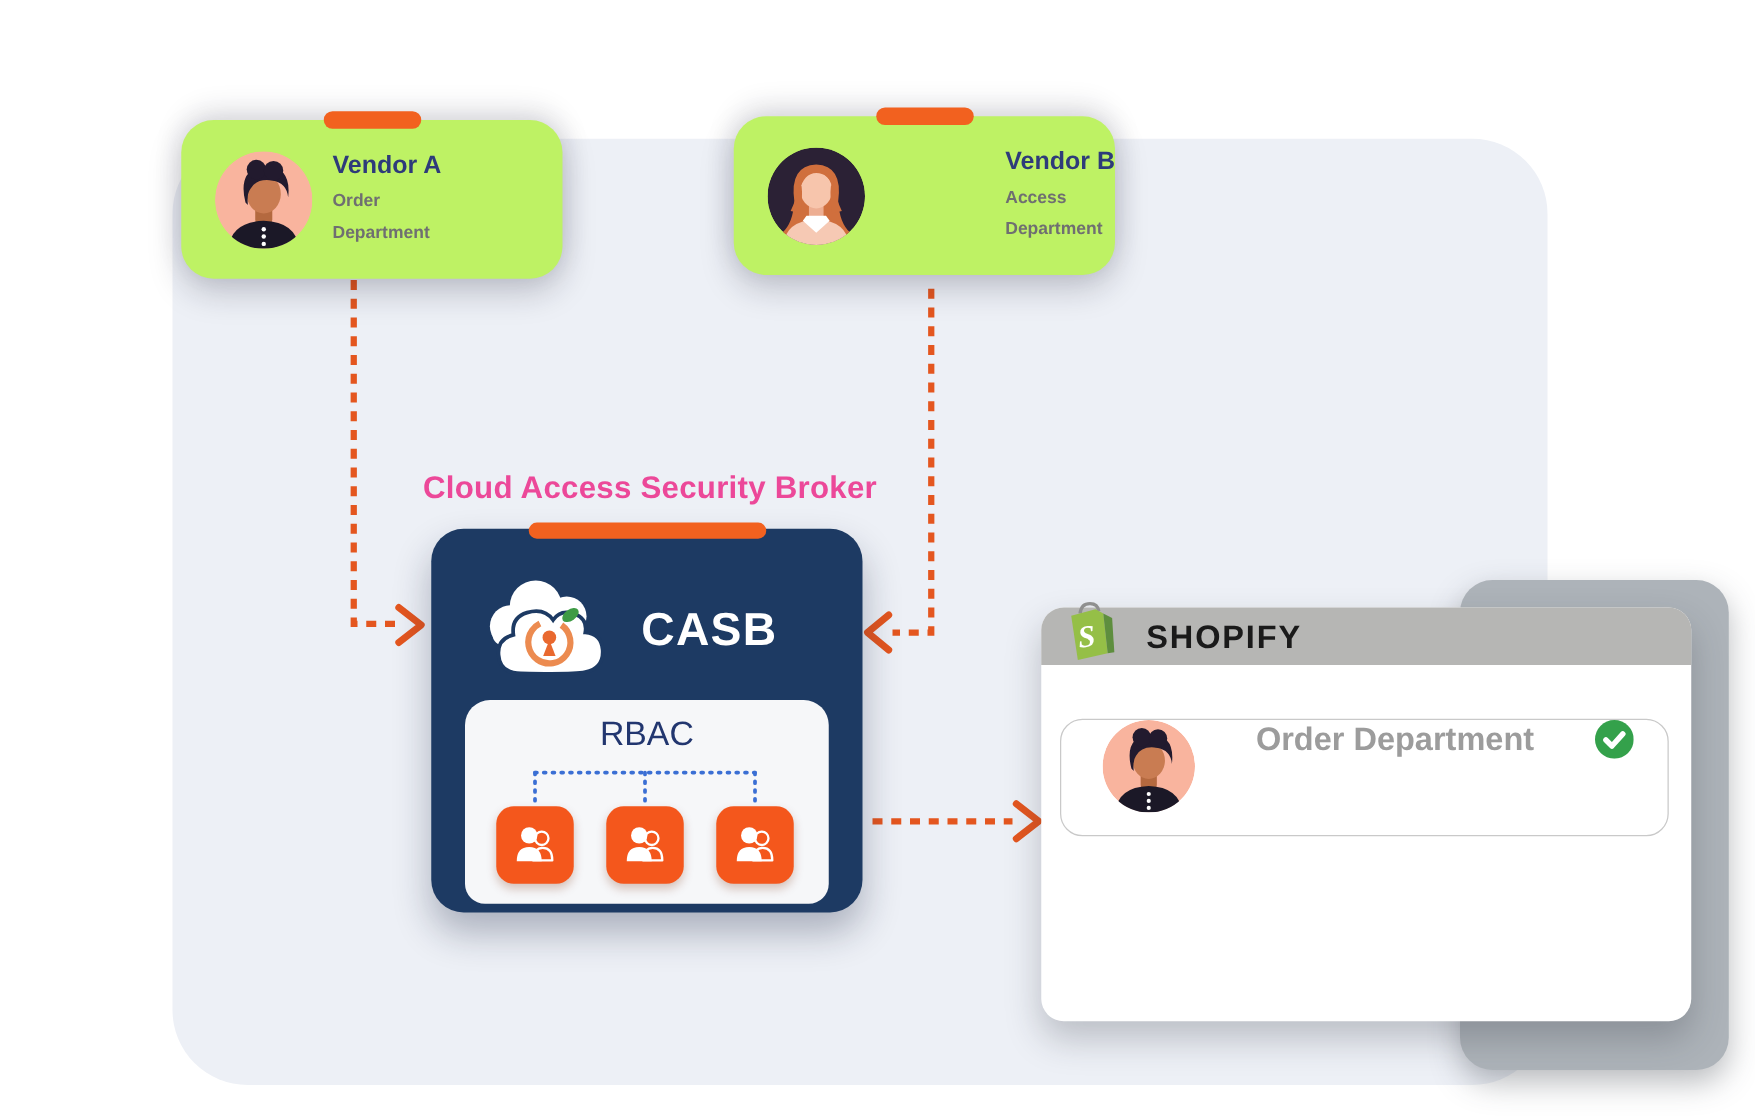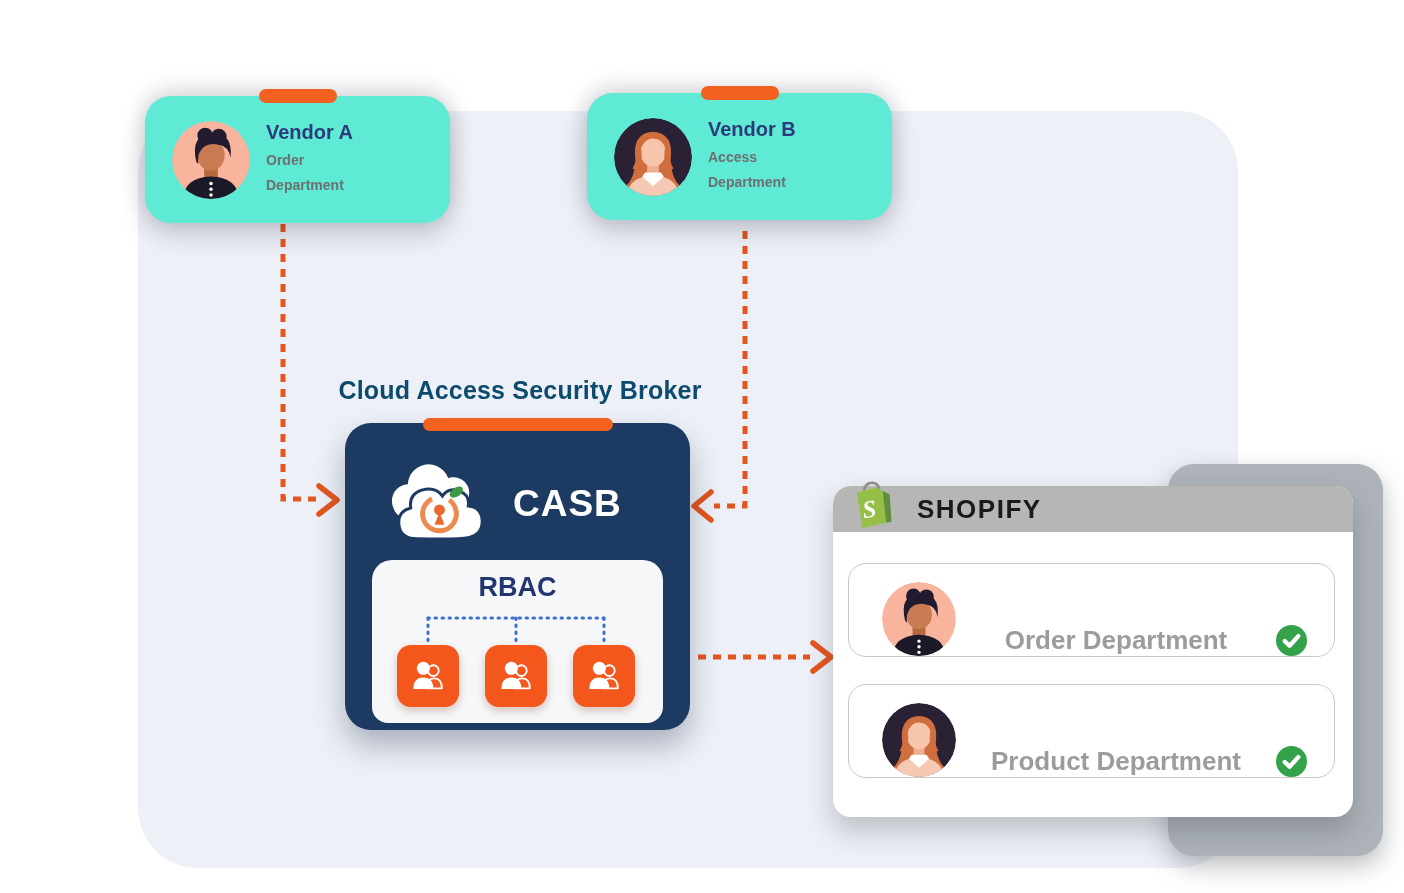--- a/index.html
+++ b/index.html
@@ -10,61 +10,61 @@
   .surface { position:absolute; left:138px; top:111px; width:1100px; height:757px;
              border-radius:60px; background:#EDF0F6; }
 
   .gray-block { position:absolute; left:1168px; top:464px; width:215px; height:392px;
                 border-radius:26px; background:#ADB3B9;
                 box-shadow:0 10px 24px rgba(60,65,75,.35); }
 
   svg.overlay { position:absolute; left:0; top:0; width:1404px; height:893px; pointer-events:none; }
 
   
-  .vendor-card { position:absolute; width:305px; height:127px; background:#5eead4; border-radius:26px;
+  .vendor-card { position:absolute; width:305px; height:127px; background:#bef264; border-radius:26px;
                  box-shadow:0 10px 26px rgba(25,25,46,.22), 0 -8px 22px rgba(25,25,46,.12);
                  display:flex; align-items:center; }
   .vendor-card .tab { position:absolute; top:-7px; left:50%; transform:translateX(-50%);
                       width:78px; height:14px; border-radius:8px; background:#F2611F; }
   .vendor-card .avatar { width:78px; height:78px; margin-left:27px; flex:0 0 auto; }
   .vendor-card .vtext { margin-left:16px; }
   .vendor-title { font-size:20px; font-weight:bold; color:#2E3B7A; margin-bottom:4px; }
   .vendor-sub { font-size:14px; font-weight:bold; color:#6F6F71; line-height:25px; }
 
   
   .casb-heading { position:absolute; left:320px; top:376px; width:400px; text-align:center;
-                  font-size:25px; font-weight:bold; color:#0c4a6e; letter-spacing:.2px; }
+                  font-size:25px; font-weight:bold; color:#ec4899; letter-spacing:.2px; }
   .casb-box { position:absolute; left:345px; top:423px; width:345px; height:307px;
               border-radius:26px; background:#1D3A63;
               box-shadow:0 16px 30px rgba(20,30,60,.30);padding-left:24px; }
   .casb-box .tab { position:absolute; top:-5px; left:50%; transform:translateX(-50%);
                    width:190px; height:13px; border-radius:7px; background:#F2611F; }
   .casb-cloud { position:absolute; left:36px; top:26px; width:114px; height:104px; }
   .casb-label { position:absolute; left:168px; top:60px; font-size:37px; font-weight:bold;
                 color:#ffffff; letter-spacing:1px; }
   .rbac-panel { position:absolute; left:27px; top:137px; width:291px; height:163px;
                 border-radius:20px 20px 16px 16px; background:#F6F7F9; }
-  .rbac-title { text-align:center; margin-top:12px; font-size:27px; font-weight:bold; color:#22366F; }
+  .rbac-title { text-align:center; margin-top:12px; font-size:27px; font-weight:normal; color:#22366F; }
   .rbac-bracket { position:absolute; left:0; top:50px; width:291px; height:40px; }
   .role-square { position:absolute; top:85px; width:62px; height:62px; border-radius:14px;
                  background:#F4571C; display:flex; align-items:center; justify-content:center;
                  box-shadow:0 4px 8px rgba(120,40,0,.25); }
   .role-square svg { width:40px; height:40px; }
   .rs-1 { left:25px; } .rs-2 { left:113px; } .rs-3 { left:201px; }
 
   
   .shopify-card { position:absolute; left:833px; top:486px; width:520px; height:331px;
                   border-radius:18px; background:#ffffff;
                   box-shadow:0 14px 28px rgba(40,45,55,.25); }
   .shopify-header { height:46px; background:#B6B6B4; border-radius:18px 18px 0 0;
                     display:flex; align-items:center; padding-left:16px; }
   .shopify-bag { width:46px; height:50px; margin-top:-8px; flex:0 0 auto; }
   .shopify-name { margin-left:22px; font-size:26px; font-weight:bold; color:#1A1A1A; letter-spacing:1.5px; }
   .dept-row { position:absolute; left:15px; width:487px; height:94px; background:#ffffff;
-              border:1.5px solid #C9C9C9; border-radius:18px; display:flex; align-items:flex-end; }
+              border:1.5px solid #C9C9C9; border-radius:18px; display:flex; align-items:flex-start;margin-top:12px; }
   .row-1 { top:77px; } .row-2 { top:198px; }
   .dept-row .avatar { width:74px; height:74px; margin-left:33px; flex:0 0 auto; }
   .dept-label { flex:1; text-align:center; font-size:26px; font-weight:bold; color:#9C9C9C; }
   .check { width:31px; height:31px; margin-right:27px; flex:0 0 auto; }
 
   .avatar svg, svg.avatar { display:block; width:100%; height:100%; }
 </style>
 </head>
 <body>
 
@@ -139,21 +139,21 @@
       </svg>
     <div class="vtext">
       <div class="vendor-title">Vendor A</div>
       <div class="vendor-sub">
         <div>Order</div>
         <div>Department</div>
       </div>
     </div>
   </div>
 
-  <div class="vendor-card" style="left:587px; top:93px;">
+  <div class="vendor-card" style="left:587px; top:93px;justify-content:space-between;">
     <div class="tab"></div>
     <svg class="avatar" viewBox="0 0 80 80">
         <use href="#av-woman"></use>
       </svg>
     <div class="vtext">
       <div class="vendor-title">Vendor B</div>
       <div class="vendor-sub">
         <div>Access</div>
         <div>Department</div>
       </div>
@@ -223,24 +223,15 @@
     <div class="dept-row row-1">
       <svg class="avatar" viewBox="0 0 80 80">
           <use href="#av-man"></use>
         </svg>
       <div class="dept-label">Order Department</div>
       <svg class="check" viewBox="0 0 32 32">
           <use href="#check-def"></use>
         </svg>
     </div>
 
-    <div class="dept-row row-2">
-      <svg class="avatar" viewBox="0 0 80 80">
-          <use href="#av-woman"></use>
-        </svg>
-      <div class="dept-label">Product Department</div>
-      <svg class="check" viewBox="0 0 32 32">
-          <use href="#check-def"></use>
-        </svg>
-    </div>
   </div>
 
 </div>
 
 </body></html>

